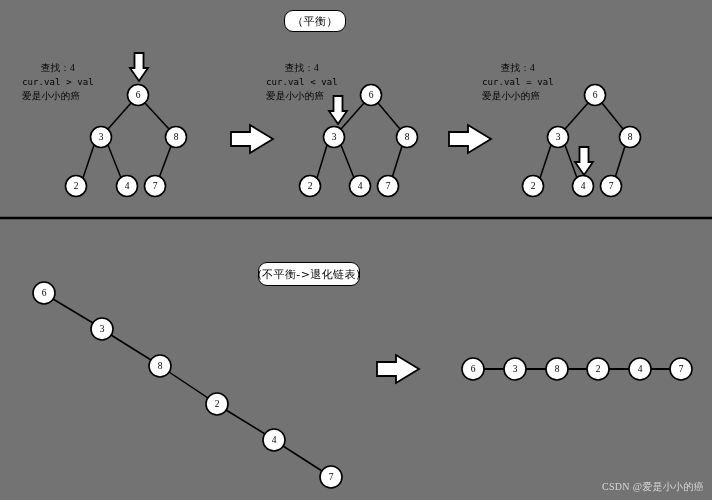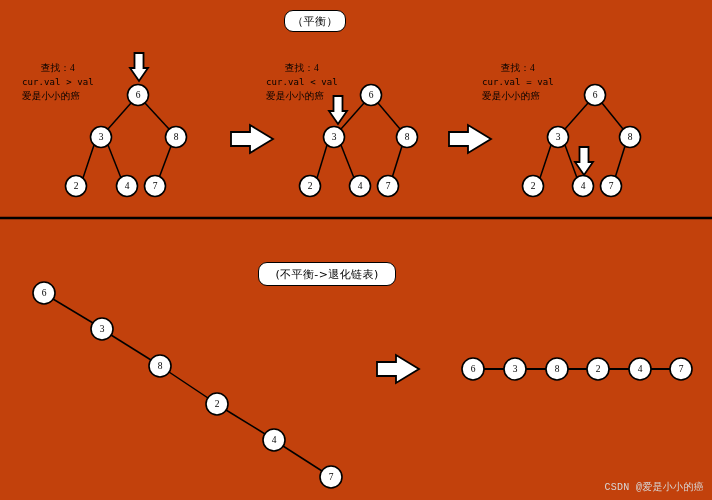--- a/index.html
+++ b/index.html
@@ -4,21 +4,21 @@
 <style>
   html, body {
     margin: 0;
     padding: 0;
     background: #ffffff;
   }
   #canvas {
     position: relative;
     width: 712px;
     height: 500px;
-    background: #c2410c;
+    background: #737373;
     overflow: hidden;
     font-family: "Liberation Serif", "DejaVu Serif", serif;
   }
   .svg-layer {
     position: absolute;
     left: 0;
     top: 0;
     width: 712px;
     height: 500px;
   }
@@ -40,21 +40,21 @@
   }
   #title-balanced {
     left: 284px;
     top: 10px;
     width: 62px;
     height: 22px;
   }
   #title-unbalanced {
     left: 258px;
     top: 262px;
-    width: 138px;
+    width: 102px;
     height: 24px;
   }
   
   .caption {
     position: absolute;
     color: #000000;
     font-family: "DejaVu Sans", "Liberation Sans", sans-serif;
     font-size: 9.5px;
     line-height: 13.5px;
     white-space: nowrap;
@@ -94,21 +94,21 @@
     font-size: 9.5px;
     color: #000000;
     pointer-events: none;
   }
   
   #watermark {
     position: absolute;
     right: 8px;
     bottom: 6px;
     color: #d8d8d8;
-    font-family: Liberation Mono, monospace;
+    font-family: Liberation Serif, serif;
     font-size: 10px;
     letter-spacing: 0.3px;
     white-space: nowrap;
     margin-left: 36px;
   }
 </style>
 </head>
 <body>
 
 <div id="canvas">

